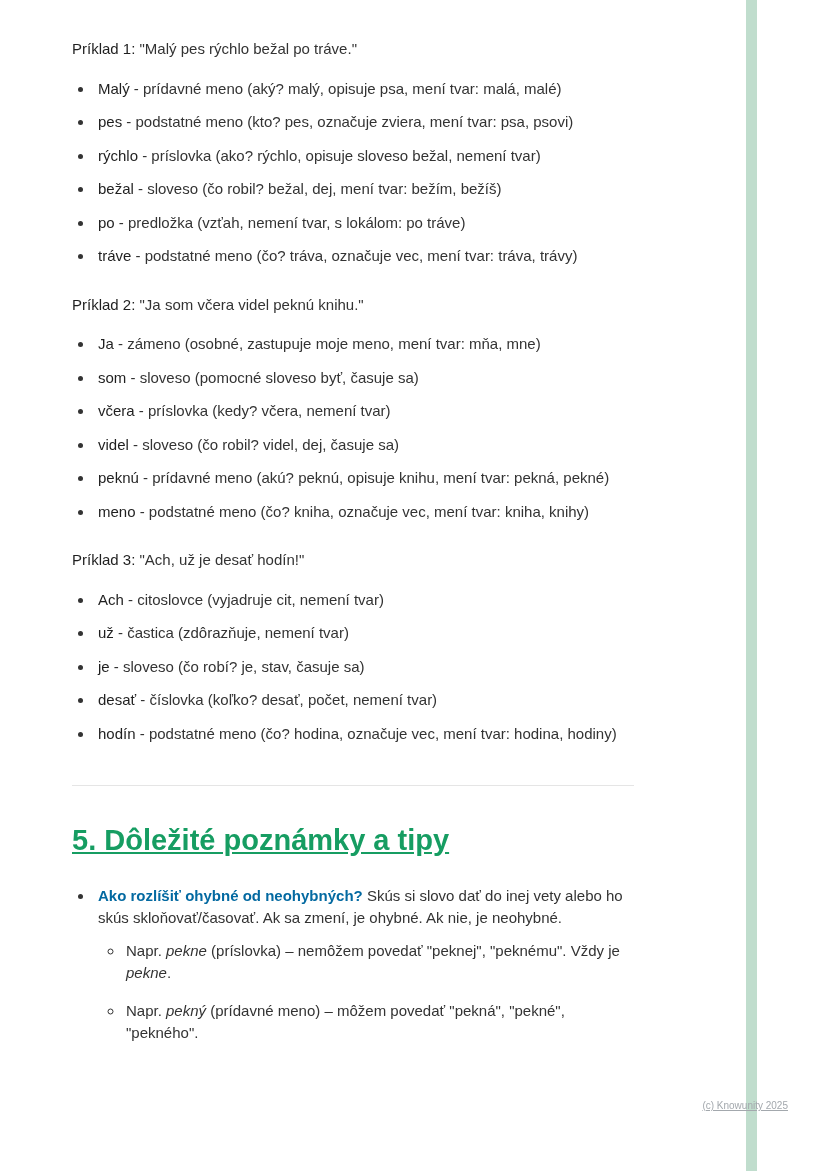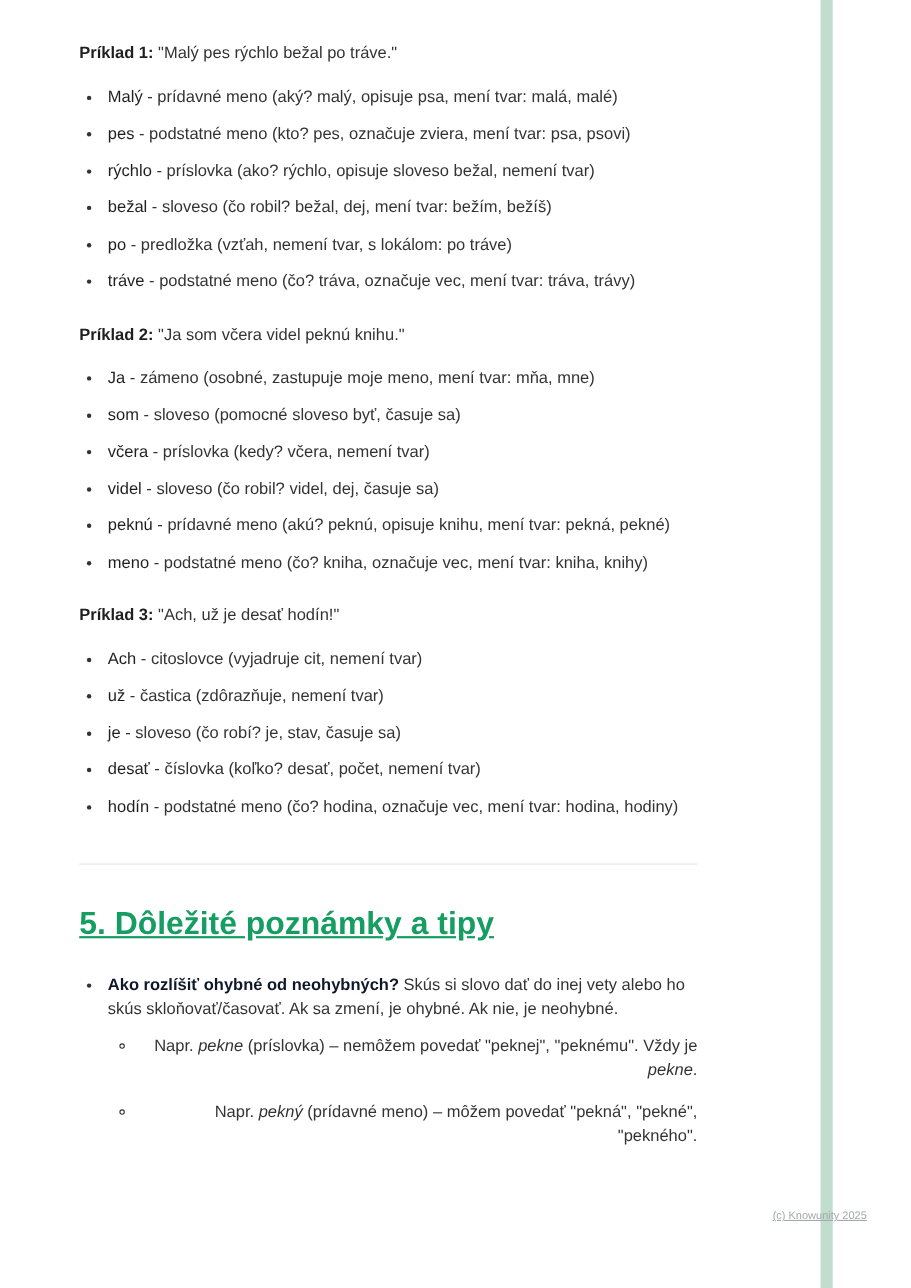--- a/index.html
+++ b/index.html
@@ -32,21 +32,21 @@
     width: 562px;
     font-size: 15px;
     line-height: 1.5;
     z-index: 2;
   }
   .example-head {
     margin: 26px 0 17px 0;
     color: #333333;
   }
   .example-head.first { margin-top: 0; }
-  .example-head strong { color: #1f1f1f; font-weight: 700; }
+  .example-head strong { color: #1f1f1f; font-weight: 400; }
   ul.word-list {
     margin: 0 0 4px 0;
     padding-left: 22px;
     list-style: disc;
   }
   ul.word-list > li {
     margin-bottom: 11px;
     padding-left: 4px;
   }
   ul.word-list strong { color: #1f1f1f; font-weight: 400; }
@@ -65,30 +65,29 @@
   }
   ul.notes {
     margin: 0;
     padding-left: 22px;
     list-style: disc;
   }
   ul.notes > li {
     margin-bottom: 10px;
     padding-left: 4px;
   }
-  ul.notes strong { color: #0f172a; font-weight: 700; }
+  ul.notes strong { color: #0369a1; font-weight: 700; }
   ul.subnotes {
     margin: 10px 0 0 0;
     padding-left: 26px;
     list-style: circle;
   }
   ul.subnotes > li {
     margin-bottom: 15px;
     padding-left: 2px;
-    text-align: right;
   }
   .footer {
     position: absolute;
     top: 1100px;
     right: 40px;
     font-size: 10px;
     color: #a3a8ad;
     z-index: 3;
     text-decoration: underline;
   }

